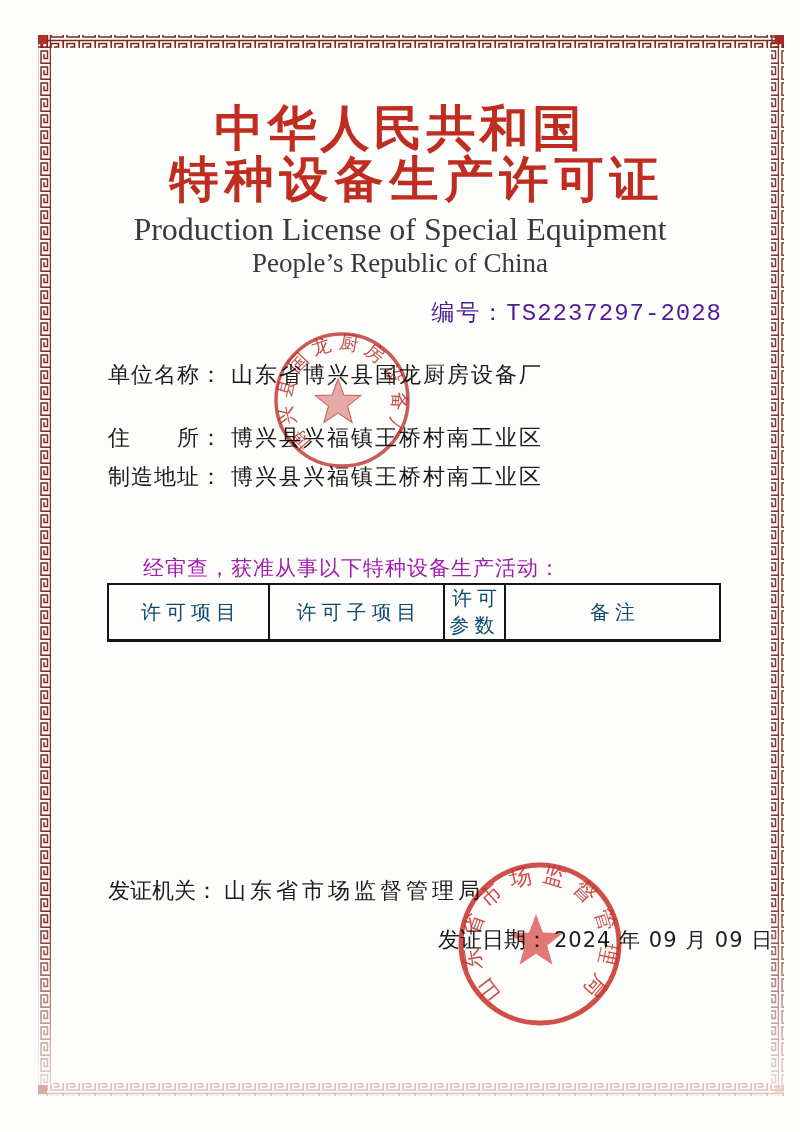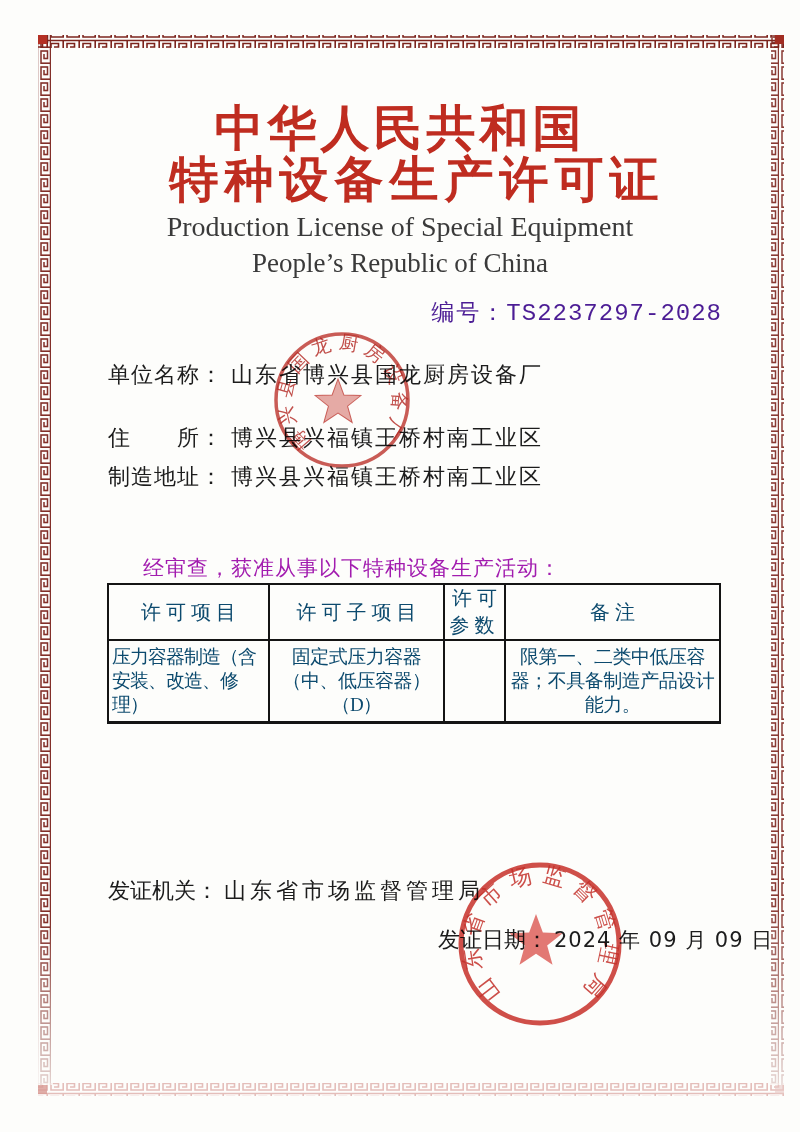--- a/index.html
+++ b/index.html
@@ -11,21 +11,21 @@
   .border-frame { position:absolute; left:0; top:0; width:800px; height:1132px; }
 
   .title-cn {
     position:absolute; left:0; width:800px; text-align:center;
     color:#bf2c20; font-weight:700; font-size:49px; line-height:1;
   }
   .t1 { top:104px; letter-spacing:4px; }
   .t2 { top:155px; letter-spacing:6px;padding-left:17px; }
   .title-en {
     position:absolute; left:0; width:800px; text-align:center;
-    color:#3a3a3a; font-size:28px; line-height:1.15;
+    color:#3a3a3a; font-size:32px; line-height:1.15;
   }
   .e1 { top:211px; }
   .e2 { top:248px; font-size:27px; }
 
   .license-no {
     position:absolute; top:297px; right:78px; font-size:23px; color:#4c1d95;
   }
   .license-no .lbl { letter-spacing:2px; }
   .license-no .num {
     font-family:"Liberation Mono", monospace; font-size:24px; letter-spacing:1px;
@@ -135,26 +135,20 @@
         <col class="c2">
         <col class="c3">
       </colgroup>
     <tbody>
         <tr>
       <th>许可项目</th>
       <th>许可子项目</th>
       <th>许可参数</th>
       <th>备注</th>
     </tr>
-    <tr>
-      <td class="d0">压力容器制造（含安装、改造、修理）</td>
-      <td class="d1">固定式压力容器（中、低压容器）（D）</td>
-      <td class="d2"></td>
-      <td class="d3">限第一、二类中低压容器；不具备制造产品设计能力。</td>
-    </tr>
   </tbody>
     </table>
 
   <div class="footer-line authority">
     <span class="flabel">发证机关：</span><span class="fvalue">山东省市场监督管理局</span>
   </div>
   <div class="footer-line issue-date">
     <span class="flabel">发证日期：</span><span class="date-val">2024 年 09 月 09 日</span>
   </div>
 

